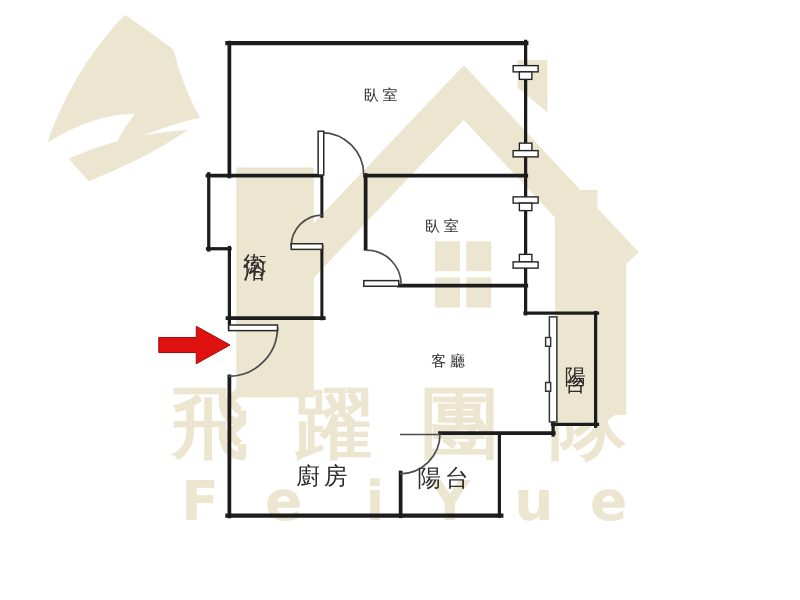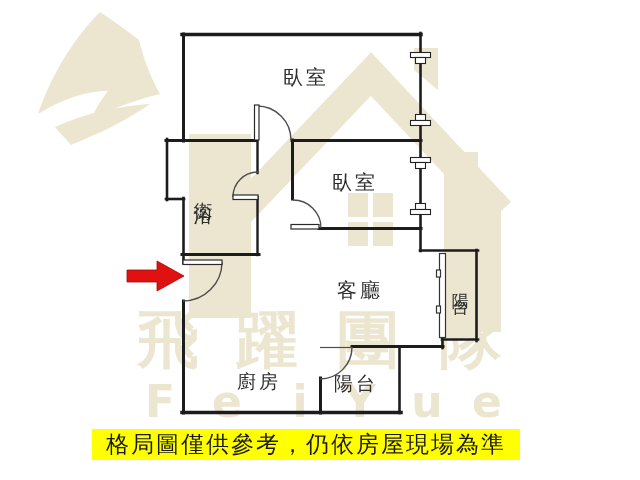--- a/index.html
+++ b/index.html
@@ -23,21 +23,21 @@
   
   .room-label{
     position:absolute;transform:translate(-50%,-50%);
     color:#2d2d2d;z-index:3;white-space:nowrap;line-height:1.15;
     letter-spacing:3px;
   }
   .room-label.vertical{
     writing-mode:vertical-rl;text-orientation:upright;letter-spacing:4px;
     transform:translate(-50%,-50%);
   }
-  .fs20{font-size:20px;} .fs19{font-size:19px;} .fs17{font-size:17px;}
+  .fs20{font-size:12px;} .fs19{font-size:19px;} .fs17{font-size:17px;}
   
   #disclaimer{
     position:absolute;left:92px;top:429px;width:428px;height:31px;
     display:flex;align-items:center;justify-content:center;z-index:4;
   }
   #disclaimer span{
     font-size:23px;letter-spacing:2px;font-weight:500;line-height:1;
     font-family:"Liberation Serif","DejaVu Serif",serif;
   }
 </style>
@@ -163,16 +163,13 @@
   </svg>
 
   <div class="room-label fs20" style="left:306px;top:77px">臥室</div>
   <div class="room-label vertical fs19" style="left:203px;top:191px">衛浴</div>
   <div class="room-label fs20" style="left:355px;top:182px">臥室</div>
   <div class="room-label fs20" style="left:360px;top:290px">客廳</div>
   <div class="room-label vertical fs17" style="left:460px;top:284px">陽台</div>
   <div class="room-label fs19" style="left:259px;top:382px">廚房</div>
   <div class="room-label fs19" style="left:356px;top:384px">陽台</div>
 
-  <div id="disclaimer" style="background: rgb(255, 255, 0);">
-    <span style="color: rgb(27, 27, 27);">格局圖僅供參考，仍依房屋現場為準</span>
-  </div>
 </div>
 
 </body></html>

